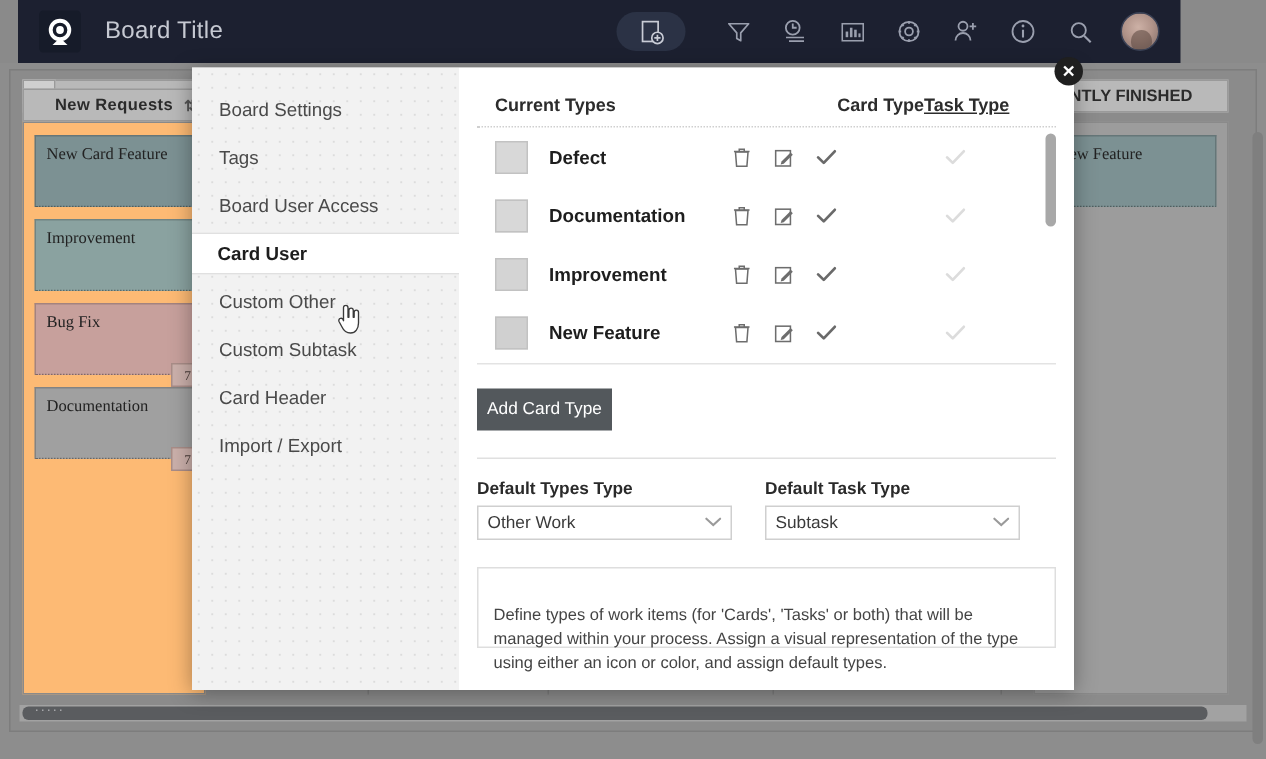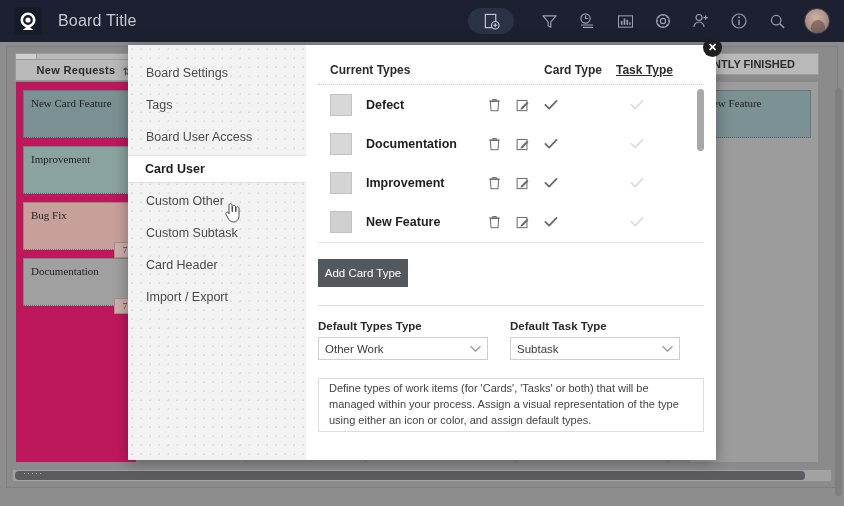--- a/index.html
+++ b/index.html
@@ -12,22 +12,22 @@
 
   
   #app {
     position: relative;
     width: 844px; height: 506px;
     overflow: hidden;
   }
 
   
   #topbar {
-    position: absolute; top: 0; left: 0;
-    width: 844px; height: 42px;
+    position: absolute; top: 0; left: 12px;
+    width: 775px; height: 42px;
     background: #1c2030;
     display: flex; align-items: center;
   }
   #logo-box {
     width: 28px; height: 28px;
     margin-left: 14px;
     background: #161b29;
     border-radius: 3px;
     display: flex; align-items: center; justify-content: center;
   }
@@ -110,21 +110,21 @@
     position:absolute; left:8px; top:6px;
     width:22px; height:16px;
     background:#cfcfcf; border:1px solid #9a9a9a;
     display:flex;align-items:center;justify-content:center;
   }
   #collapse-btn span{ width:11px; height:3px; background:#3a3a3a; display:block;}
 
   #col-left {
     position: absolute; left: 8px; top: 34px;
     width: 122px; bottom: 24px;
-    background: #be185d;
+    background: #fdba74;
     border: 1px solid #8a8a8a;
   }
   .sort-handle{
     position:absolute; right:4px; top:4px; width:10px; height:16px;
     color:#555; font-size:10px; text-align:center; line-height:16px;
   }
   .card {
     margin: 8px 7px;
     height: 48px;
     border: 1px solid rgba(0,0,0,.18);
@@ -226,21 +226,21 @@
     display: flex; align-items: flex-end;
     padding: 0 14px 7px 12px;
     border-bottom: 1px dotted #cfcfcf;
     margin: 0 12px;
     font-size: 12px;
     color: #2c2c2c;
     font-weight: bold;
   }
   .ch-name  { flex: 1; }
   .ch-actions { width: 56px; }
-  .ch-card  { width: 86px; text-align: center; }
+  .ch-card  { width: 86px; text-align: right; }
   .ch-task  { width: 74px; text-align: left; text-decoration: underline; }
 
   #types-scroll {
     position: relative;
     height: 158px;
     overflow: hidden;
     margin: 0 12px;
     border-bottom: 1px solid #e3e3e3;
   }
   .type-row {
@@ -302,21 +302,21 @@
     display: flex; align-items: center;
     padding: 0 6px;
     font-size: 11.5px;
     color: #3a3a3a;
   }
   .select-box .val { flex: 1; }
   .select-box .caret { color: #9a9a9a; }
   #desc-box {
     margin: 18px 12px 0 12px;
     border: 1px solid #dedede;
-    padding: 2px 10px;
+    padding: 24px 10px;
     font-size: 11px;
     line-height: 1.45;
     color: #444;
     height: 54px;
   }
 
   #close-btn {
     position: absolute;
     left: 703px; top: 38px;
     width: 19px; height: 19px;

